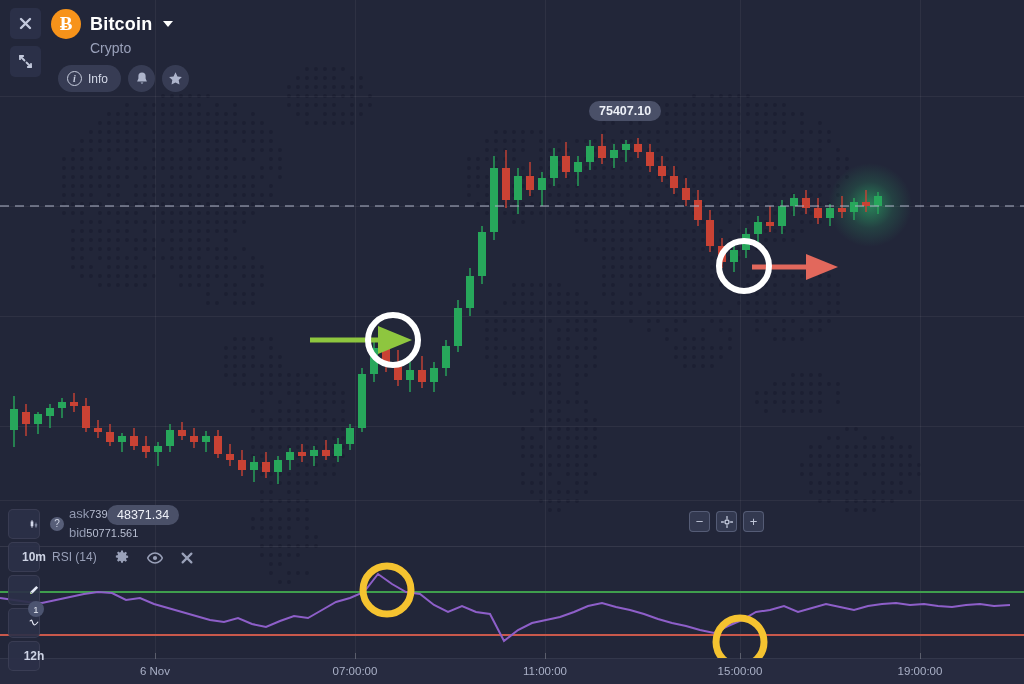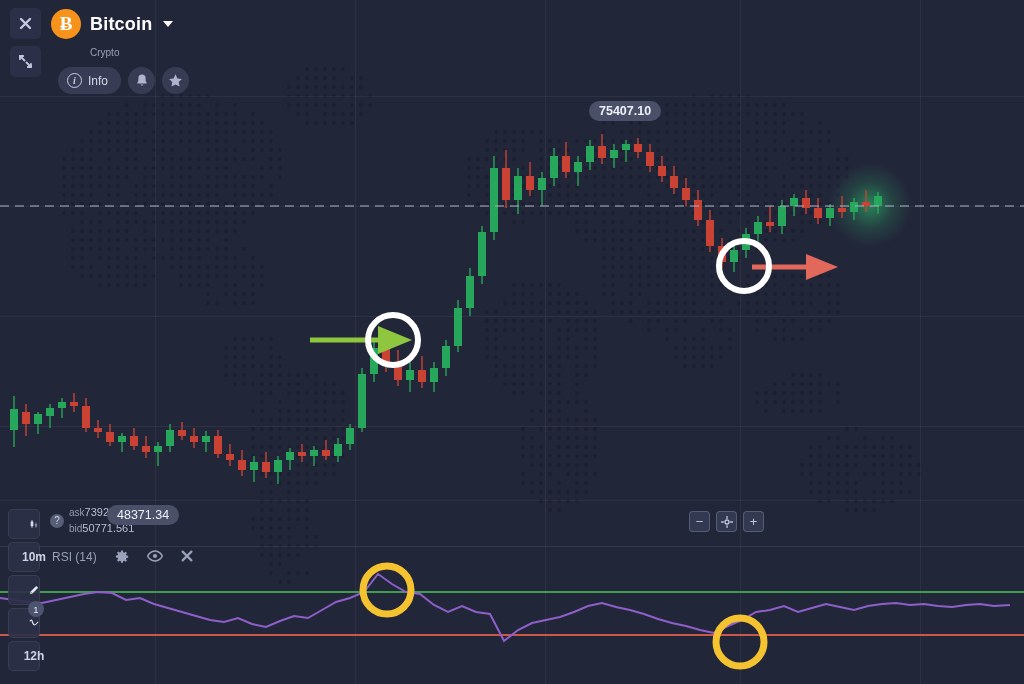--- a/index.html
+++ b/index.html
@@ -62,21 +62,21 @@
     letter-spacing: .2px;
   }
   .caret {
     width: 0; height: 0; margin-left: 2px;
     border-left: 5px solid transparent;
     border-right: 5px solid transparent;
     border-top: 6px solid #ffffff;
     cursor: pointer;
   }
   .asset-sub {
-    color: #9aa1ba; font-size: 10px; margin-left: 39px; margin-top: 8px;
+    color: #9aa1ba; font-size: 14px; margin-left: 39px; margin-top: 1px;
   }
   .pill-row { display: flex; align-items: center; gap: 7px; margin-top: 9px; margin-left: 7px; }
   .pill {
     height: 27px; border-radius: 14px;
     background: rgba(88,96,125,0.40);
     display: flex; align-items: center; gap: 6px;
     padding: 0 13px 0 9px;
     color: #d4d9e8; font-size: 12px; cursor: pointer;
   }
   .pill-round {
@@ -108,21 +108,21 @@
     display: flex; align-items: center; gap: 5px;
   }
   .q-icon {
     width: 14px; height: 14px; border-radius: 50%;
     background: #575e78; color: #cfd4e4;
     font-size: 10px; display: flex; align-items: center; justify-content: center;
     cursor: pointer;
   }
   .bidask-text { line-height: 1.45; }
   .bidask-text div { font-size: 11px; color: #b9bfd2; white-space: nowrap; }
-  .bidask-text .lbl { color: #9299b0; font-size: 10px; }
+  .bidask-text .lbl { color: #9299b0; font-size: 13px; }
 
   
   .anno-layer { position: absolute; inset: 0; z-index: 14; pointer-events: none; }
 
   
   .zoom-ctrls {
     position: absolute; left: 689px; top: 511px; z-index: 16;
     display: flex; gap: 6px;
   }
   .zc {
@@ -133,21 +133,21 @@
     color: #c2c8da; font-size: 13px; cursor: pointer;
   }
 
   
   .rsi-divider {
     position: absolute; left: 0; right: 0; top: 546px; height: 1px;
     background: rgba(255,255,255,0.085); z-index: 13;
   }
   .rsi-header {
     position: absolute; left: 52px; top: 550px; z-index: 17;
-    display: flex; align-items: flex-start; gap: 18px;
+    display: flex; align-items: flex-end; gap: 18px;
   }
   .rsi-title { color: #99a0b8; font-size: 12px; }
   .rsi-ic { color: #9aa1b9; cursor: pointer; display: flex; align-items: center; }
 
   
   .ltoolbar {
     position: absolute; left: 8px; top: 509px; z-index: 18;
     display: flex; flex-direction: column; gap: 3px;
   }
   .lt-btn {
@@ -510,14 +510,28 @@
     </div>
     <div class="lt-btn">
       <svg width="18" height="14" viewBox="0 0 18 14">
         <path d="M2 3.5 C2 1.5 5 1.2 5.6 3.4 C6.3 6 7.6 10.5 10 10.5 C13 10.5 14.2 7 16 5.2" fill="none" stroke="#e6eaf6" stroke-width="1.9" stroke-linecap="round"></path>
       </svg>
       <span class="lt-badge">1</span>
     </div>
     <div class="lt-btn">12h</div>
   </div>
 
+  <div class="xaxis">
+    <div id="xlabels">
+        <div class="xtick" style="left: 155px;"></div>
+        <div class="xlabel" style="left: 155px;">6 Nov</div>
+        <div class="xtick" style="left: 355px;"></div>
+        <div class="xlabel" style="left: 355px;">07:00:00</div>
+        <div class="xtick" style="left: 545px;"></div>
+        <div class="xlabel" style="left: 545px;">11:00:00</div>
+        <div class="xtick" style="left: 740px;"></div>
+        <div class="xlabel" style="left: 740px;">15:00:00</div>
+        <div class="xtick" style="left: 920px;"></div>
+        <div class="xlabel" style="left: 920px;">19:00:00</div>
+      </div>
+  </div>
 
 </div>
 
 </body></html>

